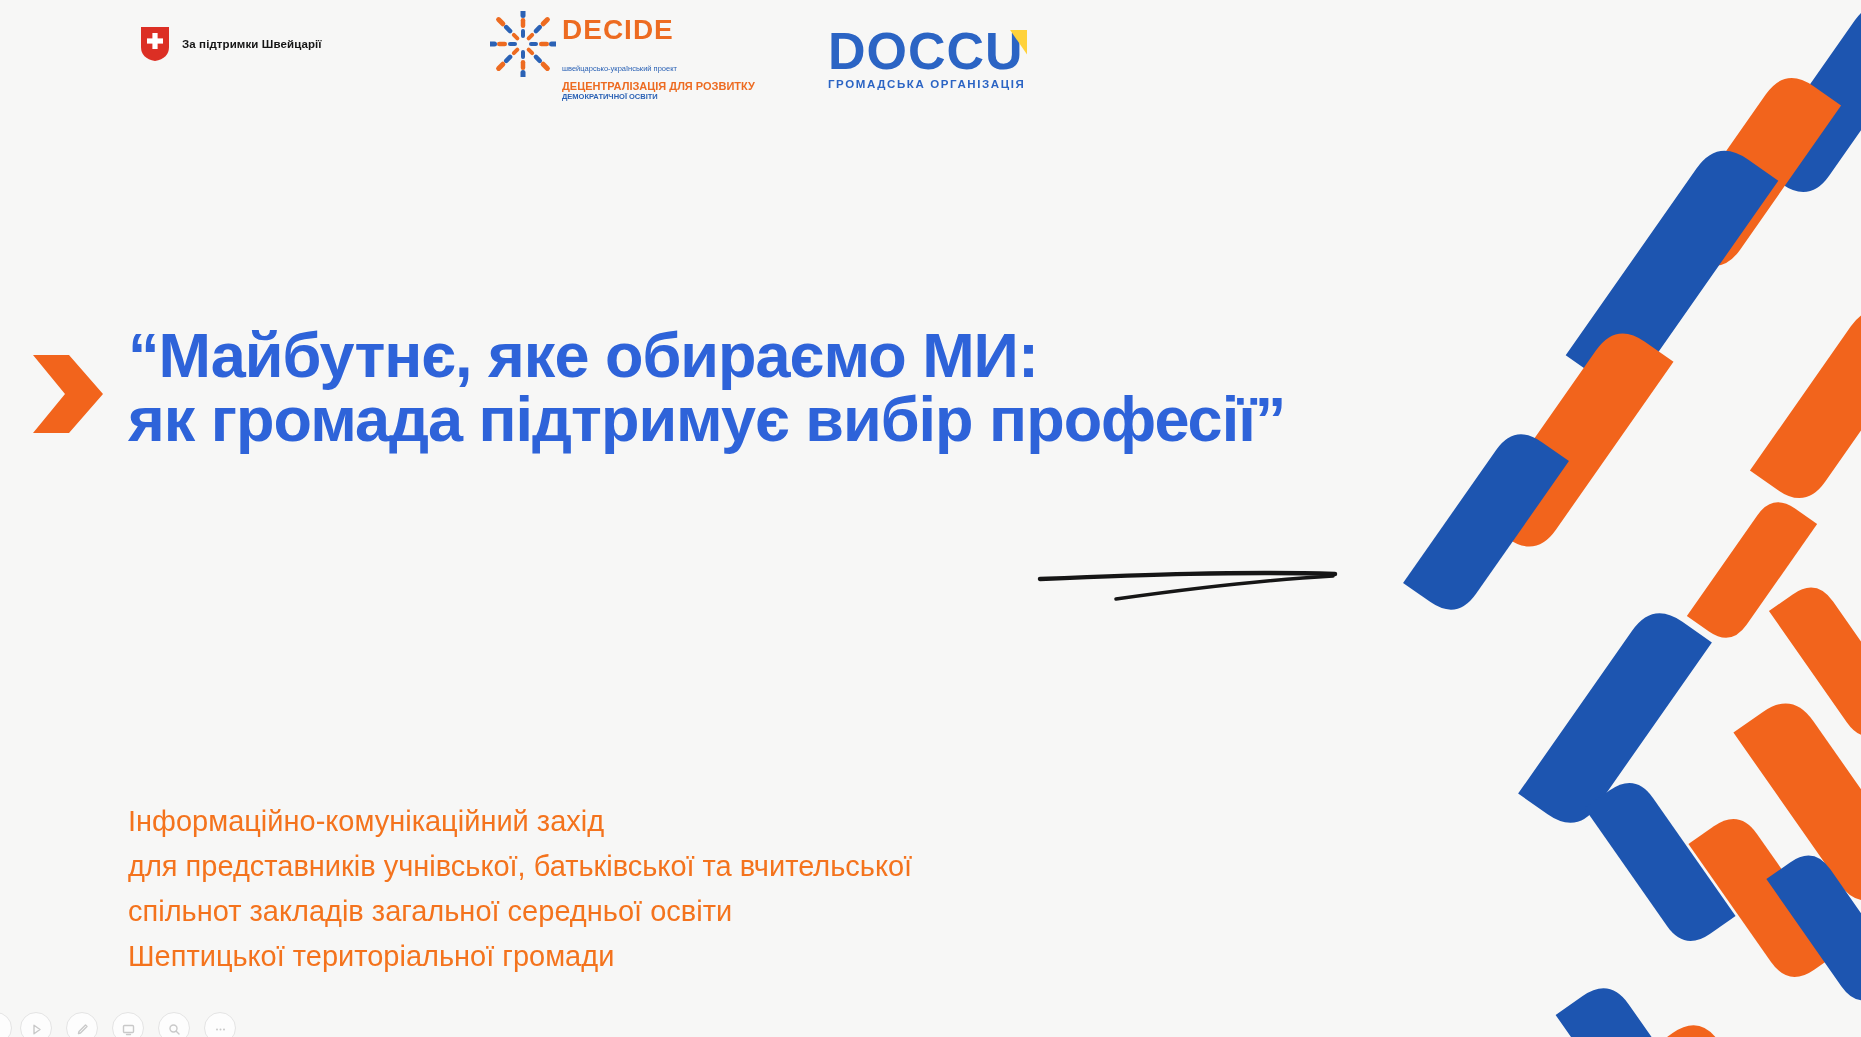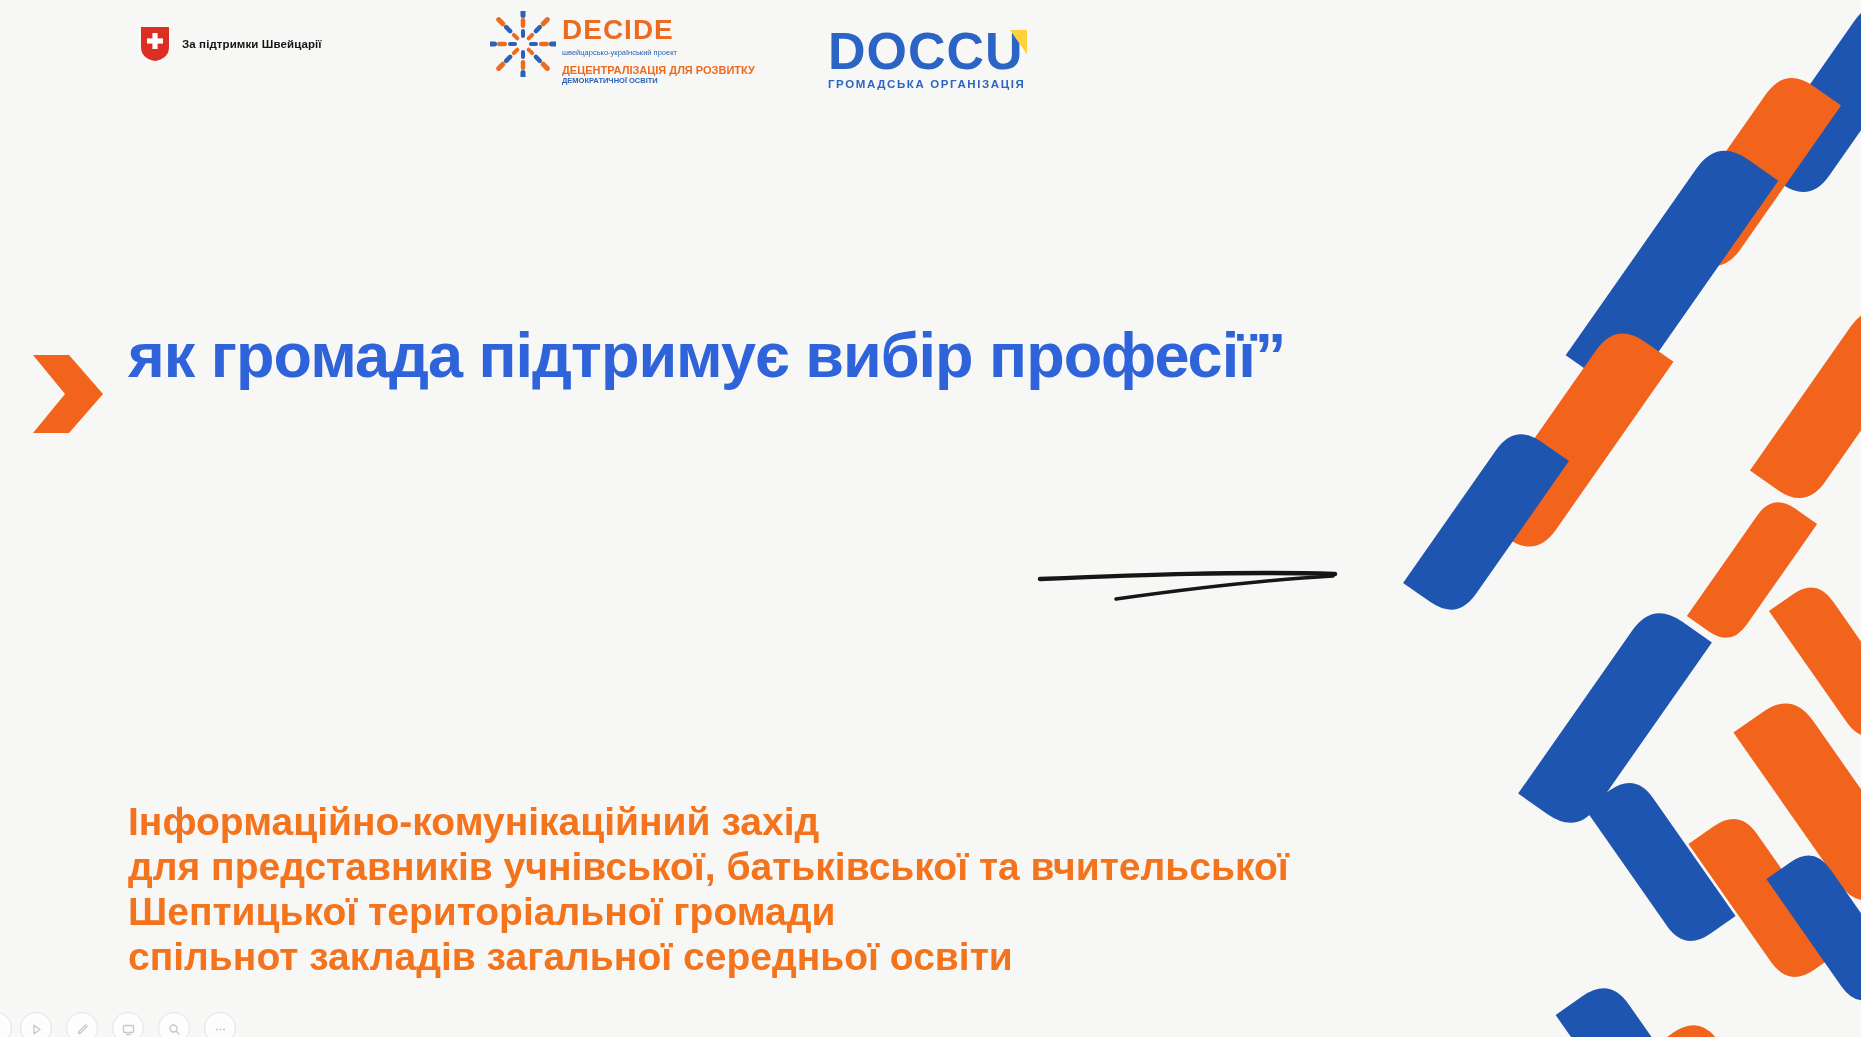--- a/index.html
+++ b/index.html
@@ -13,21 +13,21 @@
   .logo-swiss{left:140px; top:26px;}
   .swiss-shield{width:30px; height:36px; flex:0 0 auto;}
   .swiss-shield .shield{fill:var(--swiss-red,#dc2f24);}
   .swiss-shield .cross{fill:#ffffff;}
   .swiss-text{margin-left:12px; font-size:11.5px; line-height:13.5px; color:#3e3e3e; letter-spacing:.1px;}
   .swiss-support{margin-top:12px; font-weight:bold; font-size:11.5px; color:#161616;}
   .logo-decide{left:490px; top:11px;}
   .decide-star{width:66px; height:66px; flex:0 0 auto;}
   .decide-text{margin-left:6px; padding-top:3px;}
   .decide-name{font-size:28px; font-weight:bold; letter-spacing:1px; color:var(--decide-orange,#ed6b21);}
-  .decide-tag1{margin-top:2px; font-size:7.5px; color:var(--decide-blue,#2b62b5);}
+  .decide-tag1{margin-top:18px; font-size:7.5px; color:var(--decide-blue,#2b62b5);}
   .decide-tag2{margin-top:7px; font-size:11px; font-weight:bold; color:var(--decide-orange,#ed6b21);}
   .decide-tag3{font-size:7.5px; font-weight:bold; color:var(--decide-blue,#2b62b5);}
   .logo-doccu{left:828px; top:28px; display:block;}
   .doccu-name{position:relative; font-size:52px; line-height:46px; font-weight:bold; letter-spacing:1px; color:var(--doccu-blue,#2b64c4);}
   .doccu-corner{position:absolute; right:-2px; top:2px; width:24px; height:25px;
     background:var(--doccu-yellow,#ffd23b);
     clip-path:polygon(28% 0,100% 0,100% 100%);}
   .doccu-tag{margin-top:4px; font-size:11.5px; font-weight:bold; letter-spacing:1.6px; color:var(--doccu-blue,#2b64c4);}
   .logo-phzh{left:1152px; top:31px;}
   .phzh-text{font-size:9px; font-weight:bold; letter-spacing:1.1px; line-height:12.5px; color:#1d1d1d;}
@@ -46,21 +46,21 @@
   
   .chevron-bullet{position:absolute; left:33px; top:355px;}
   .chevron-bullet polygon{fill:var(--leaf-orange,#f2641c);}
   .title{position:absolute; left:128px; top:323px; margin:0;
     font-size:63px; line-height:64px; font-weight:bold; letter-spacing:-1px;
     color:var(--title-blue,#2e63d9); white-space:nowrap;}
   .title span{display:block;}
   .swoosh{position:absolute; left:1030px; top:560px;}
   .swoosh path{stroke:var(--ink-black,#161616); fill:none; stroke-linecap:round;}
   .subtitle{position:absolute; left:128px; top:799px; margin:0;
-    font-size:39px; line-height:45px; font-weight:bold;
+    font-size:29px; line-height:45px; font-weight:normal;
     color:var(--subtitle-orange,#f4731d); white-space:nowrap;}
   .subtitle span{display:block;}
   
   .decoration{position:absolute; left:0; top:0; pointer-events:none;}
   
   .toolbar-btn{position:absolute; top:1012px; width:32px; height:32px; border-radius:50%;
     background:#fdfdfd; border:1.5px solid #e4e4e4; box-sizing:border-box;
     display:flex; align-items:center; justify-content:center;}
   .toolbar-btn svg{width:15px; height:15px; margin-top:2px;}
   .toolbar-btn .st{stroke:#c9c9c9; stroke-width:1.4; fill:none; stroke-linecap:round; stroke-linejoin:round;}
@@ -143,33 +143,34 @@
     <div class="doccu-tag">ГРОМАДСЬКА ОРГАНІЗАЦІЯ</div>
   </div>
 
 
 
   <svg class="chevron-bullet" width="70" height="78" viewBox="0 0 70 78">
     <polygon points="0,0 36,0 70,39 36,78 0,78 32,39"></polygon>
   </svg>
 
   <h1 class="title">
+    <span>“Майбутнє, яке обираємо МИ:</span>
     <span>як громада підтримує вибір професії”</span>
   </h1>
 
   <svg class="swoosh" width="320" height="52" viewBox="0 0 320 52">
     <path d="M10 19 C110 15 210 11 305 14" stroke-width="4.5"></path>
     <path d="M86 39 C150 30 230 20 303 16" stroke-width="3.5"></path>
   </svg>
 
   <p class="subtitle">
     <span>Інформаційно-комунікаційний захід</span>
     <span>для представників учнівської, батьківської та вчительської</span>
+    <span>спільнот закладів загальної середньої освіти</span>
     <span>Шептицької територіальної громади</span>
-    <span>спільнот закладів загальної середньої освіти</span>
   </p>
 
   <div class="toolbar-btn" style="left:-20px">
     <svg viewBox="0 0 15 15">
         <path class="st" d="M9 3 L5 7.5 L9 12"></path>
       </svg>
   </div>
   <div class="toolbar-btn" style="left:20px">
     <svg viewBox="0 0 15 15">
         <path class="st" d="M5 3.2 L11 7.5 L5 11.8 Z"></path>

